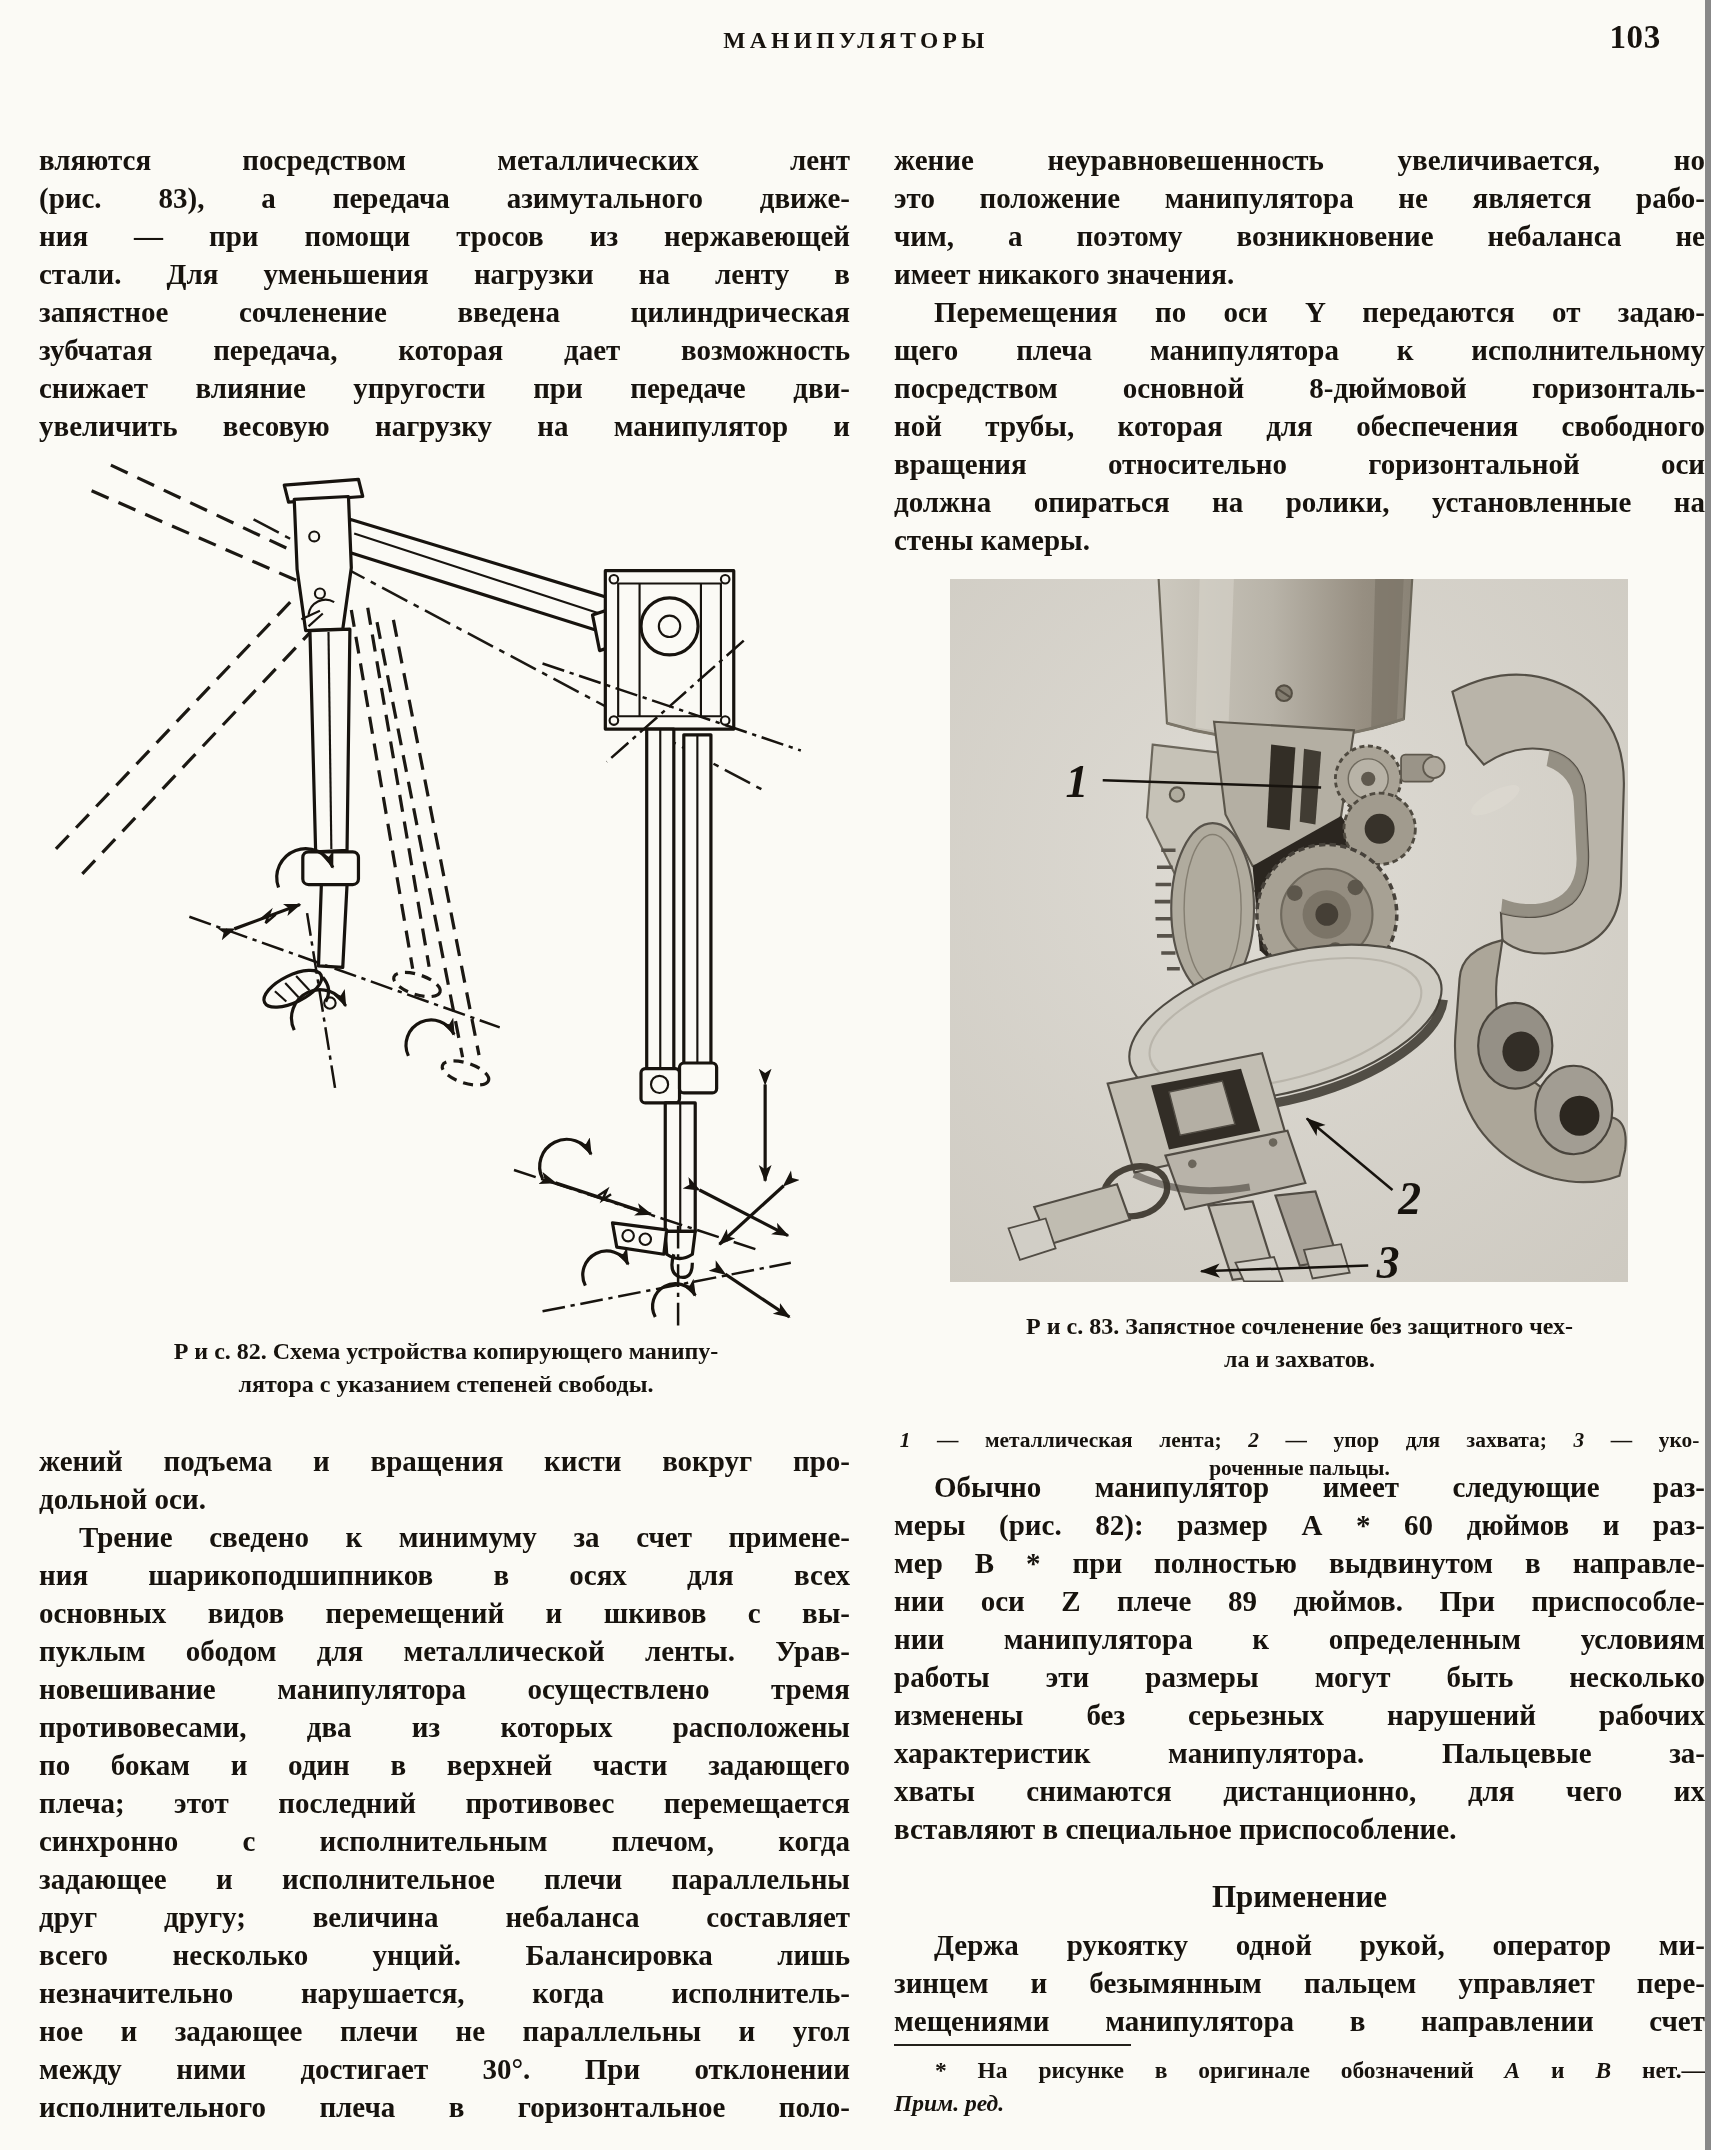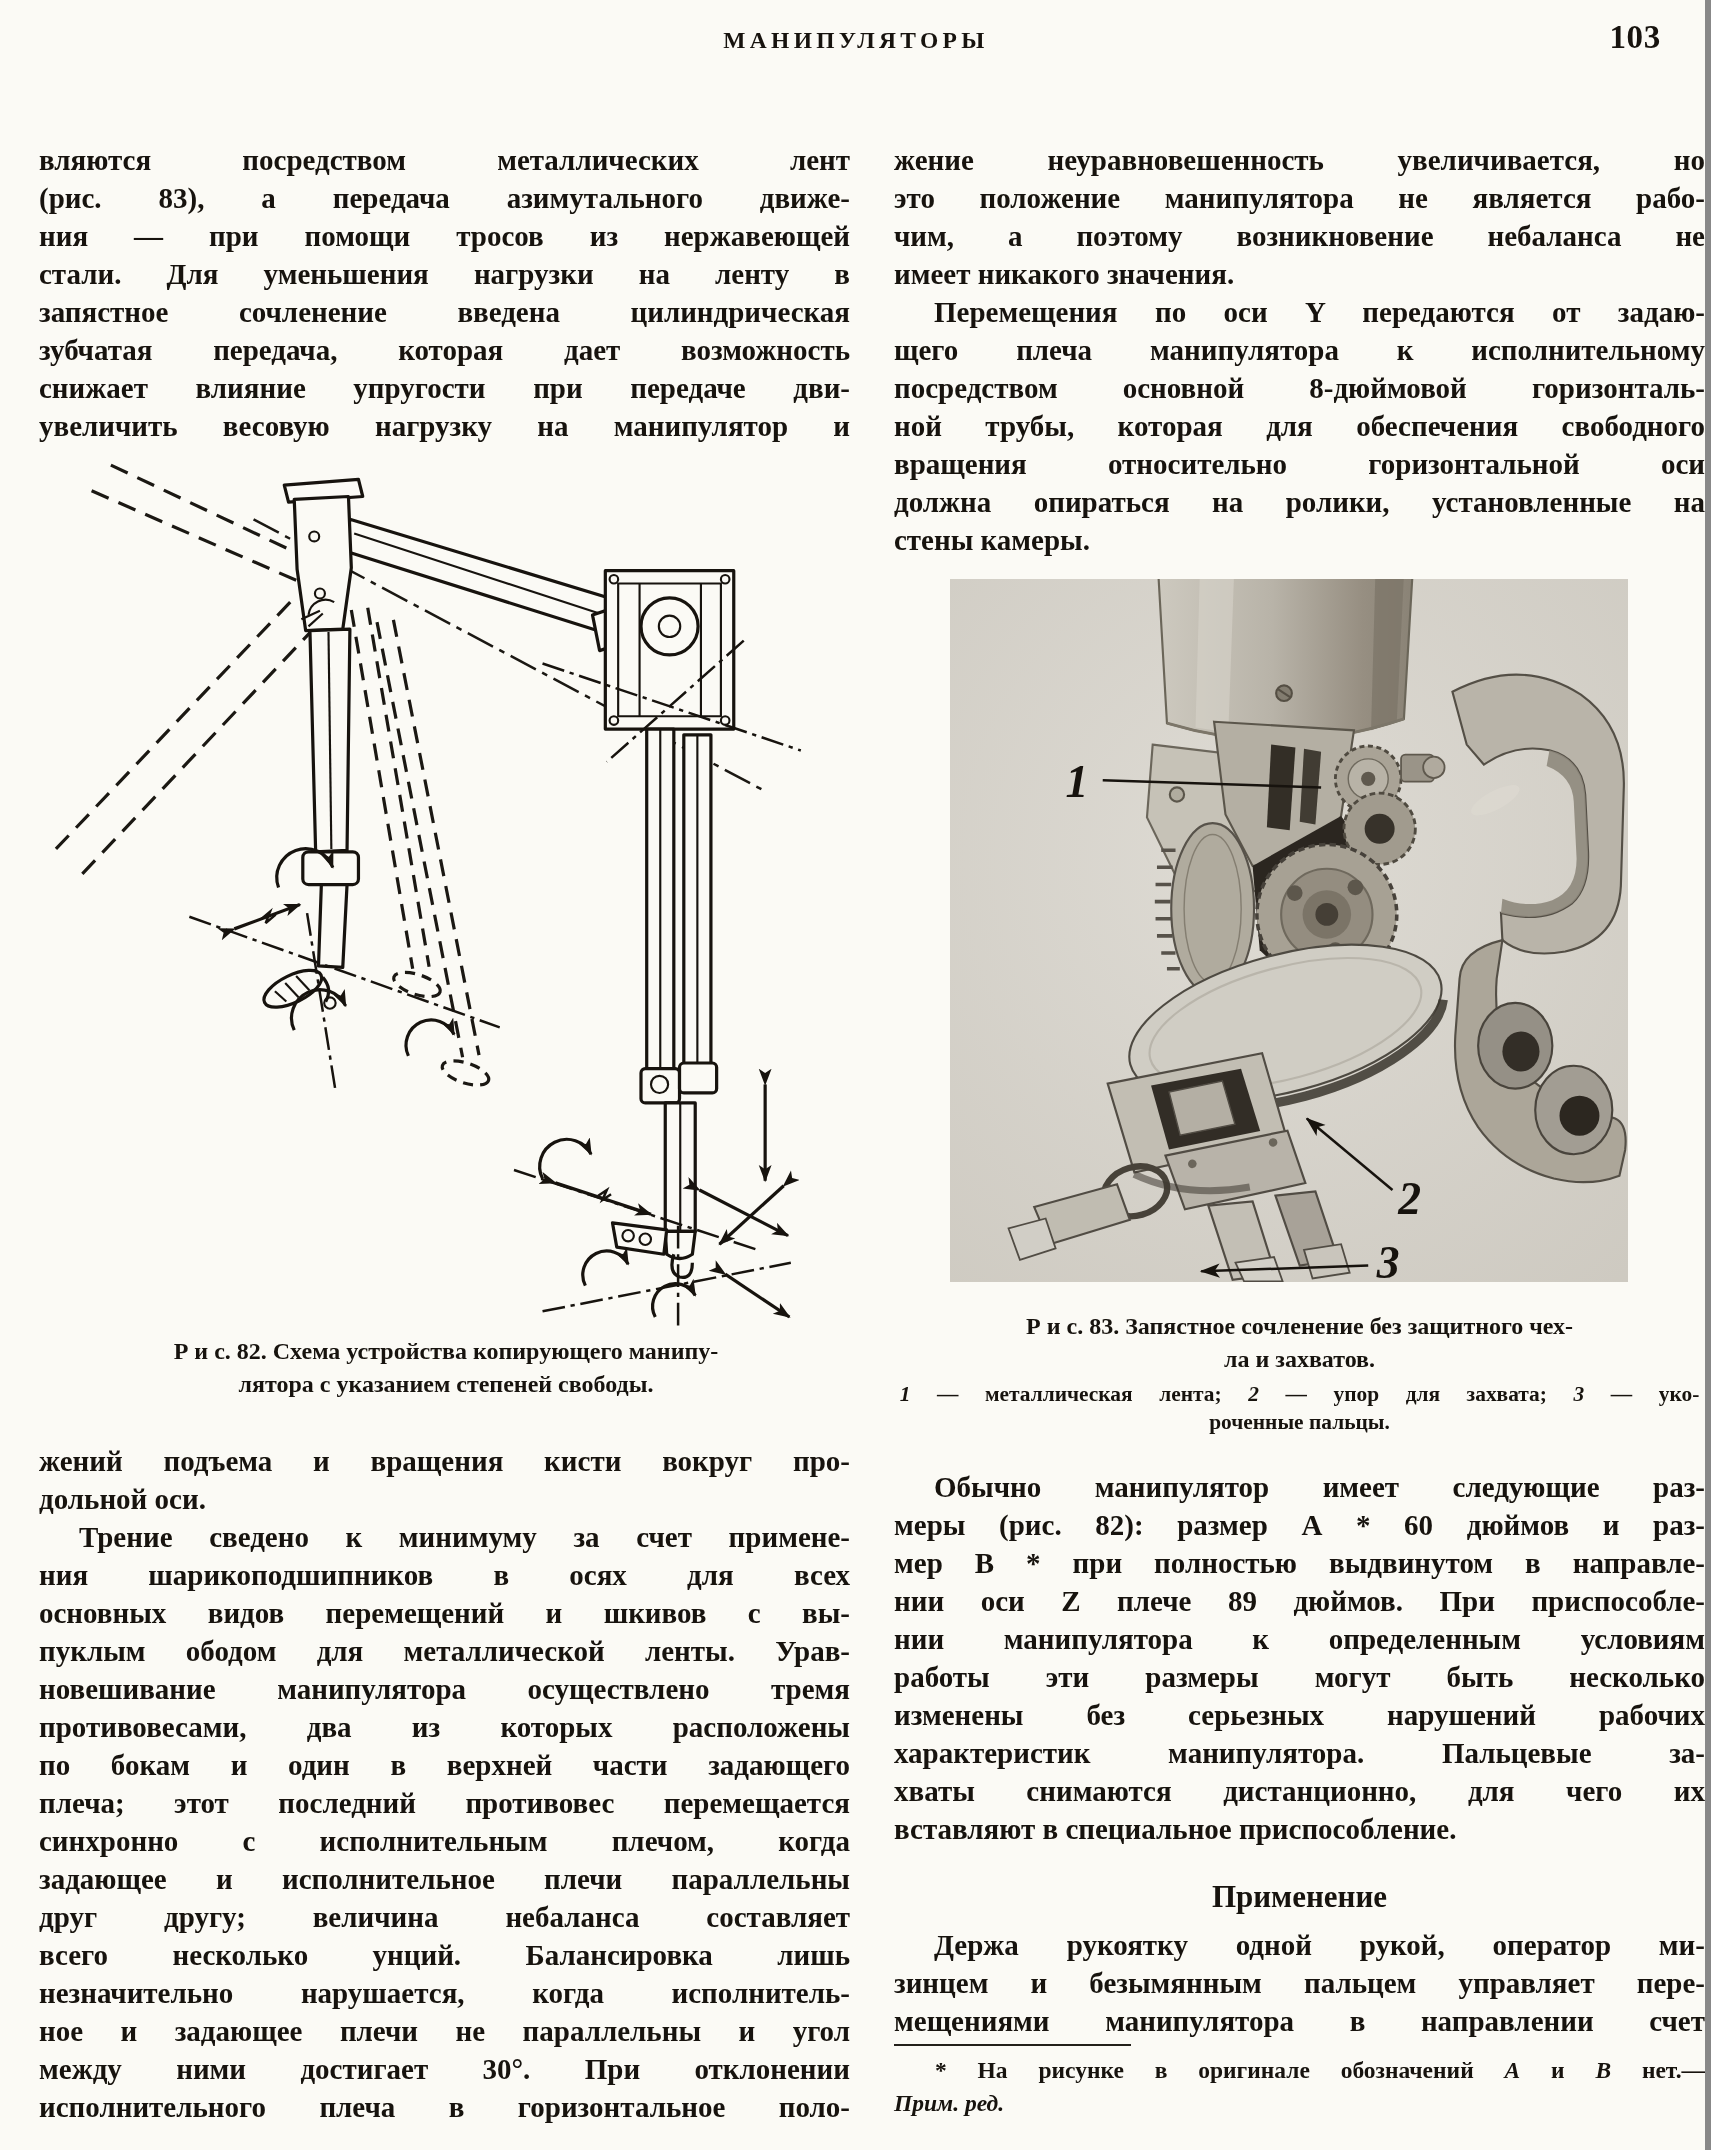--- a/index.html
+++ b/index.html
@@ -18,21 +18,21 @@
     font-weight:bold;font-size:33px;letter-spacing:0.7px;
   }
   
   .tblock{position:absolute;font-weight:bold;font-size:29px;}
   .tline{height:38px;line-height:38px;text-align:justify;text-align-last:justify;}
   .tline.end{text-align-last:left;}
   .tline.ind{text-indent:40px;}
   
   .cap{position:absolute;font-weight:bold;font-size:24px;line-height:33px;text-align:center;}
   .legend{position:absolute;font-weight:bold;font-size:21.4px;line-height:28px;text-align:center;}
-  .legend .l1{display:block;text-align:justify;text-align-last:justify;padding:0 5.7px;}
+  .legend .l1{display:block;text-align:justify;text-align-last:justify;padding:0 5.7px;margin-top:46px;}
   .legend .l2{display:block;text-align:center;}
   .it{font-style:italic;}
   .heading{position:absolute;font-weight:bold;font-size:31px;line-height:36px;text-align:center;}
   .fnrule{position:absolute;width:237px;border-top:2.9px solid #23201a;}
   .footnote{position:absolute;font-weight:bold;font-size:23.5px;line-height:33px;}
   .footnote .l1{display:block;text-align:justify;text-align-last:justify;text-indent:41px;}
   .footnote .l2{display:block;text-align:left;font-style:italic;}
   .fig{position:absolute;}
   svg{display:block;}
 </style>

